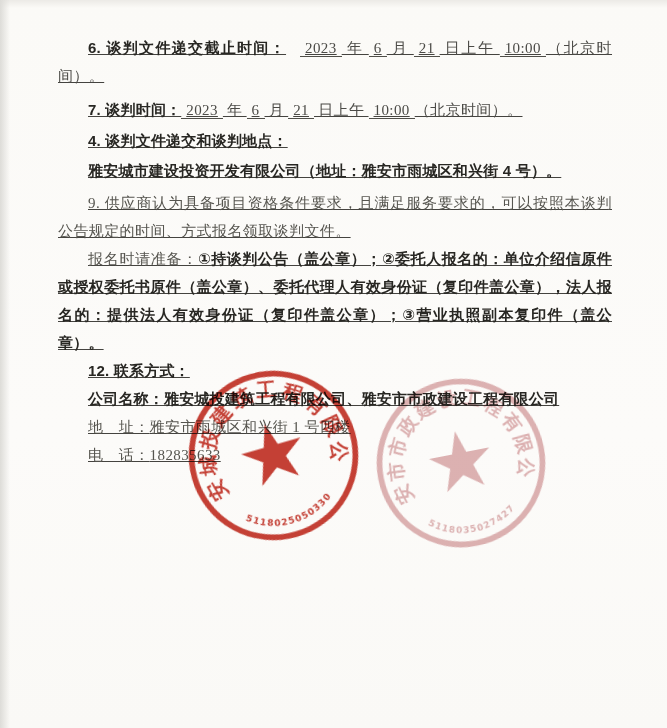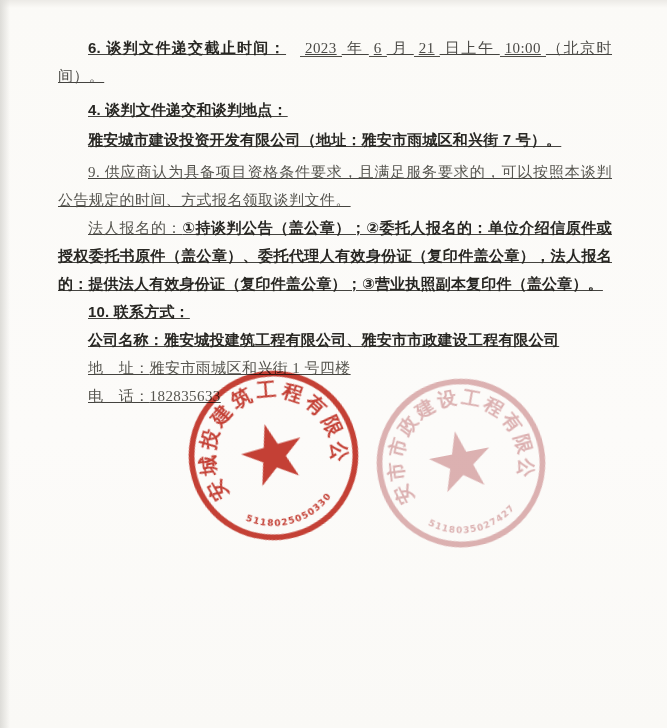--- a/index.html
+++ b/index.html
@@ -62,31 +62,32 @@
 
 <div class="page">
   <div class="top-shadow"></div>
   <div class="edge-shadow"></div>
   <div class="speck"></div>
 
   <div class="content">
 
     <p class="mb6"><span class="b">6. 谈判文件递交截止时间：</span><span class="gap6"></span><span class="uv reg">2023</span><span class="reg"> 年 </span><span class="uv reg">6</span><span class="reg"> 月 </span><span class="uv reg">21</span><span class="reg"> 日上午 </span><span class="uv reg">10:00</span><span class="reg">（北京时间）。</span></p>
 
+    <p class="mb3"><span class="b">7. 谈判时间：</span><span class="uv reg">2023</span><span class="reg"> 年 </span><span class="uv reg">6</span><span class="reg"> 月 </span><span class="uv reg">21</span><span class="reg"> 日上午 </span><span class="uv reg">10:00</span><span class="reg">（北京时间）。</span></p>
 
     <p class="b mb2">4. 谈判文件递交和谈判地点：</p>
 
-    <p class="b mb2">雅安城市建设投资开发有限公司（地址：雅安市雨城区和兴街 7 号）。</p>
+    <p class="b mb2">雅安城市建设投资开发有限公司（地址：雅安市雨城区和兴街 4 号）。</p>
 
     <p class="faint mt4">9. 供应商认为具备项目资格条件要求，且满足服务要求的，可以按照本谈判公告规定的时间、方式报名领取谈判文件。</p>
 
-    <p><span class="faint">法人报名的：</span><span class="b">①持谈判公告（盖公章）；②委托人报名的：单位介绍信原件或授权委托书原件（盖公章）、委托代理人有效身份证（复印件盖公章），法人报名的：提供法人有效身份证（复印件盖公章）；③营业执照副本复印件（盖公章）。</span></p>
+    <p><span class="faint">报名时请准备：</span><span class="b">①持谈判公告（盖公章）；②委托人报名的：单位介绍信原件或授权委托书原件（盖公章）、委托代理人有效身份证（复印件盖公章），法人报名的：提供法人有效身份证（复印件盖公章）；③营业执照副本复印件（盖公章）。</span></p>
 
 
-    <p class="b">10. 联系方式：</p>
+    <p class="b">12. 联系方式：</p>
 
     <p class="b">公司名称：雅安城投建筑工程有限公司、雅安市市政建设工程有限公司</p>
 
     <p><span class="faint">地　址：</span><span class="faint">雅安市雨城区和兴街 1 号四楼</span></p>
 
     <p><span class="faint">电　话：</span><span class="faint">182835633</span></p>
 
 
   </div>
 

